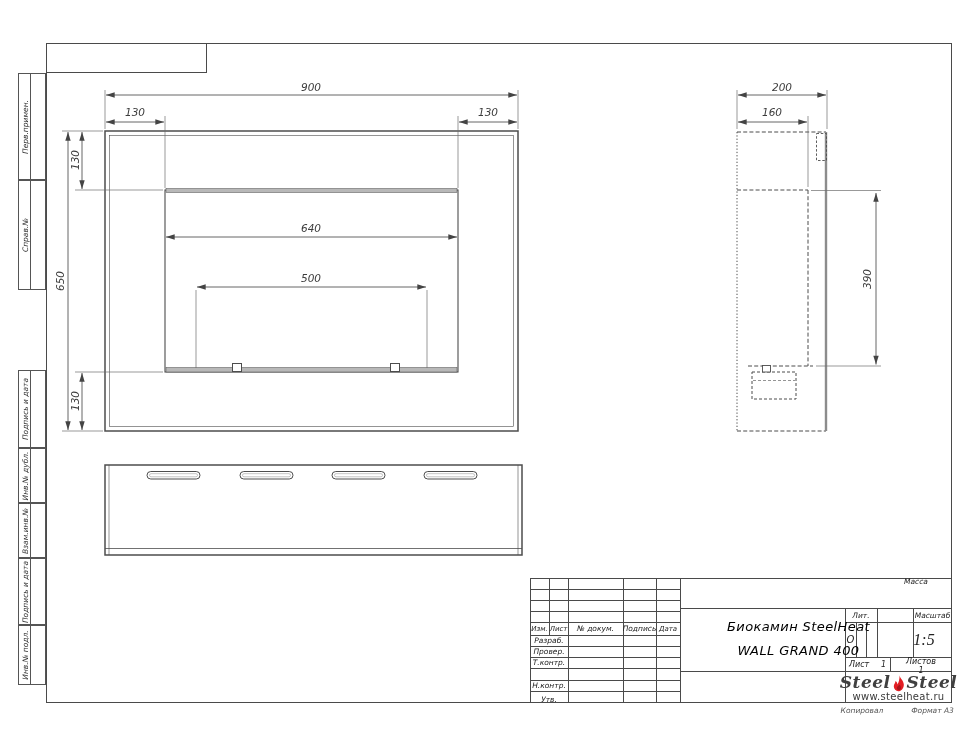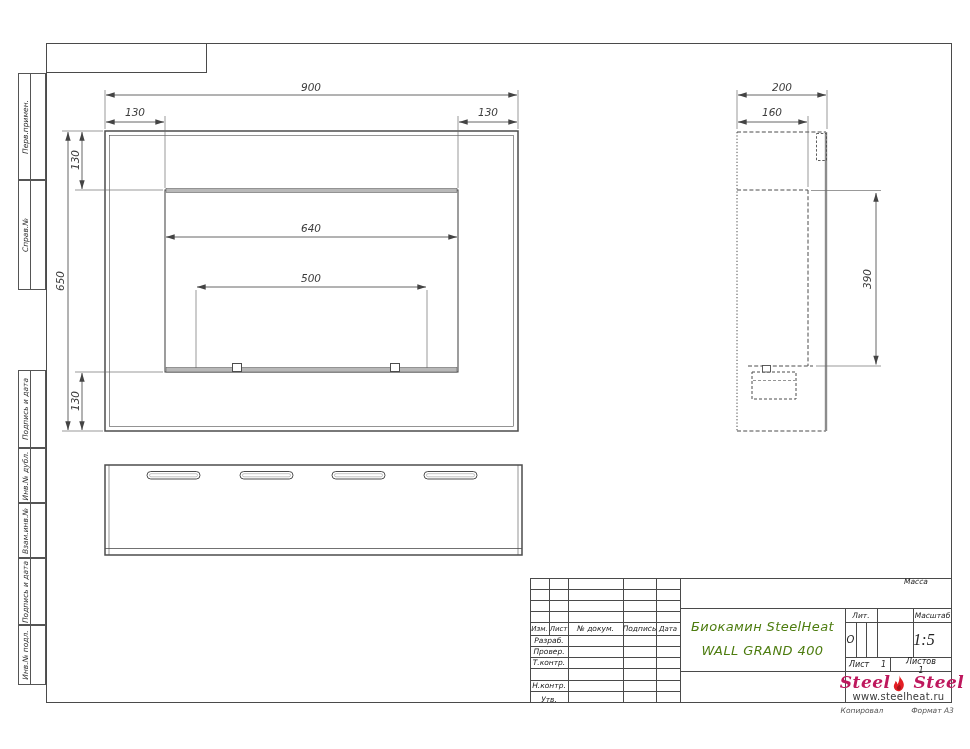--- a/index.html
+++ b/index.html
@@ -14,32 +14,32 @@
   .side-cell{position:absolute;left:18px;width:28px;border:1px solid #555;box-sizing:border-box;background:#fff;}
   .side-cell .lblzone{position:absolute;left:0;top:0;width:11px;height:100%;}
   .side-cell .lblzone span{position:absolute;left:50%;top:50%;
       transform:translate(-50%,-50%) rotate(-90deg);white-space:nowrap;
       font:italic 7.5px "DejaVu Sans",sans-serif;color:#333;}
   .side-cell .rest{position:absolute;left:11px;top:0;bottom:0;right:0;border-left:1px solid #555;}
   
   .tb-lbl{position:absolute;display:flex;align-items:center;justify-content:center;
       font:italic 7.5px "DejaVu Sans",sans-serif;color:#222;box-sizing:border-box;}
   .tb-big{position:absolute;display:flex;align-items:center;justify-content:center;
-      font:italic 13px "DejaVu Sans",sans-serif;color:#4d7c0f;letter-spacing:.4px;white-space:nowrap;}
+      font:italic 13px "DejaVu Sans",sans-serif;color:#000000;letter-spacing:.4px;white-space:nowrap;margin-left:36px;}
   .tb-val{position:absolute;display:flex;align-items:center;justify-content:center;
       font:italic 10px "DejaVu Sans",sans-serif;color:#222;}
   .tb-row2{position:absolute;display:flex;align-items:center;justify-content:space-between;
       padding:0 4px;font:italic 8px "DejaVu Sans",sans-serif;color:#222;box-sizing:border-box;}
   .footer-note{position:absolute;font:italic 7.5px "DejaVu Sans",sans-serif;color:#555;
       text-align:center;white-space:nowrap;}
   
   .logo-wrap{position:absolute;left:845px;top:671px;width:107px;height:32px;
       display:flex;flex-direction:column;align-items:center;justify-content:center;}
   .logo-line{display:flex;align-items:flex-end;line-height:1;}
-  .logo-script{font:italic bold 17px "DejaVu Serif",serif;color:#be185d;letter-spacing:.5px;margin-left:7px;}
+  .logo-script{font:italic bold 17px "DejaVu Serif",serif;color:#404040;letter-spacing:.5px;}
   .logo-url{font:10px "DejaVu Sans",sans-serif;color:#3a3a3a;margin-top:-1px;letter-spacing:.3px;}
   
   .dt{font:italic 10.5px "DejaVu Sans",sans-serif;fill:#3d3d3d;text-anchor:middle;}
 </style>
 </head>
 <body>
 
 <div class="sheet">
 
   <svg width="970" height="749" viewBox="0 0 970 749" style="position:absolute;left:0;top:0;pointer-events:none;">

